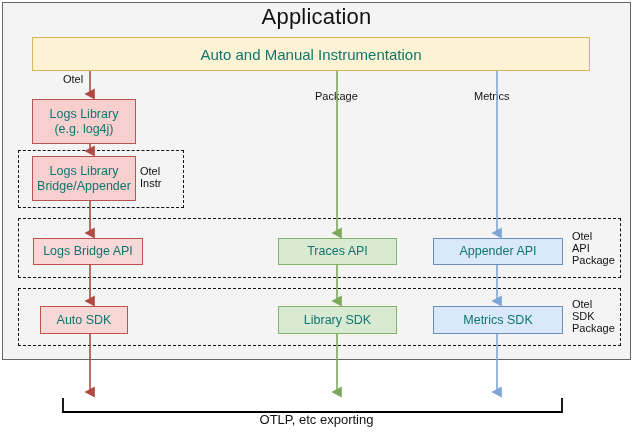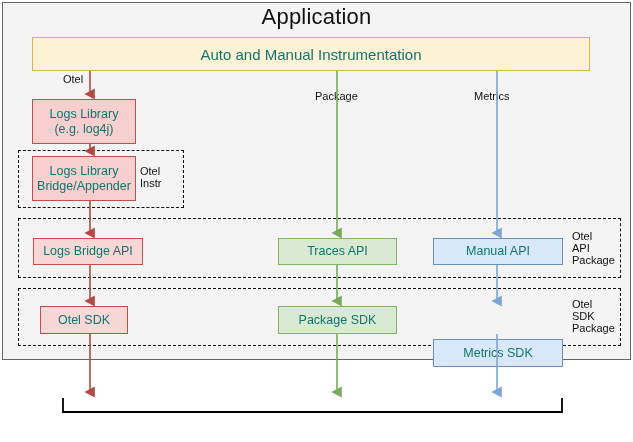--- a/index.html
+++ b/index.html
@@ -140,30 +140,30 @@
   <div class="node logs" style="left:32px; top:156px; width:104px; height:45px;">Logs Library
 Bridge/Appender</div>
 
   <div class="dashed-group" style="left:18px; top:218px; width:603px; height:60px;"></div>
   <div class="group-label" style="left:572px; top:230px; width:48px;">Otel
 API
 Package</div>
 
   <div class="node logsapi" style="left:33px; top:238px; width:110px; height:27px;">Logs Bridge API</div>
   <div class="node traces" style="left:278px; top:238px; width:119px; height:27px;">Traces API</div>
-  <div class="node metrics" style="left:433px; top:238px; width:130px; height:27px;">Manual API</div>
+  <div class="node metrics" style="left:433px; top:238px; width:130px; height:27px;">Appender API</div>
 
   <div class="dashed-group" style="left:18px; top:288px; width:603px; height:58px;"></div>
   <div class="group-label" style="left:572px; top:298px; width:48px;">Otel
 SDK
 Package</div>
 
-  <div class="node logsapi" style="left:40px; top:306px; width:88px; height:28px;">Otel SDK</div>
-  <div class="node traces" style="left:278px; top:306px; width:119px; height:28px;">Package SDK</div>
-  <div class="node metrics" style="left:433px; top:306px; width:130px; height:28px;margin-top:33px;">Metrics SDK</div>
+  <div class="node logsapi" style="left:40px; top:306px; width:88px; height:28px;">Auto SDK</div>
+  <div class="node traces" style="left:278px; top:306px; width:119px; height:28px;">Library SDK</div>
+  <div class="node metrics" style="left:433px; top:306px; width:130px; height:28px;">Metrics SDK</div>
 
   <svg class="wires" viewBox="0 0 633 442">
     <defs>
       <marker id="arrow-logs" markerWidth="9" markerHeight="9" refX="4.5" refY="4" orient="auto" markerUnits="strokeWidth">
         <path d="M1,1 L8,1 L4.5,7.5 z" fill="#b04a43"></path>
       </marker>
       <marker id="arrow-traces" markerWidth="9" markerHeight="9" refX="4.5" refY="4" orient="auto" markerUnits="strokeWidth">
         <path d="M1,1 L8,1 L4.5,7.5 z" fill="#7aa85c"></path>
       </marker>
       <marker id="arrow-metrics" markerWidth="9" markerHeight="9" refX="4.5" refY="4" orient="auto" markerUnits="strokeWidth">
@@ -189,14 +189,15 @@
       <line x1="497" y1="71" x2="497" y2="233" marker-end="url(#arrow-metrics)"></line>
       <line x1="497" y1="265" x2="497" y2="301" marker-end="url(#arrow-metrics)"></line>
       <line x1="497" y1="334" x2="497" y2="392" marker-end="url(#arrow-metrics)"></line>
     </g>
 
     <g stroke="#000000" stroke-width="1.8" fill="none">
       <path d="M63,398 L63,412 L562,412 L562,398"></path>
     </g>
   </svg>
 
+  <div class="export-label">OTLP, etc exporting</div>
 
 </div>
 
 </body></html>

